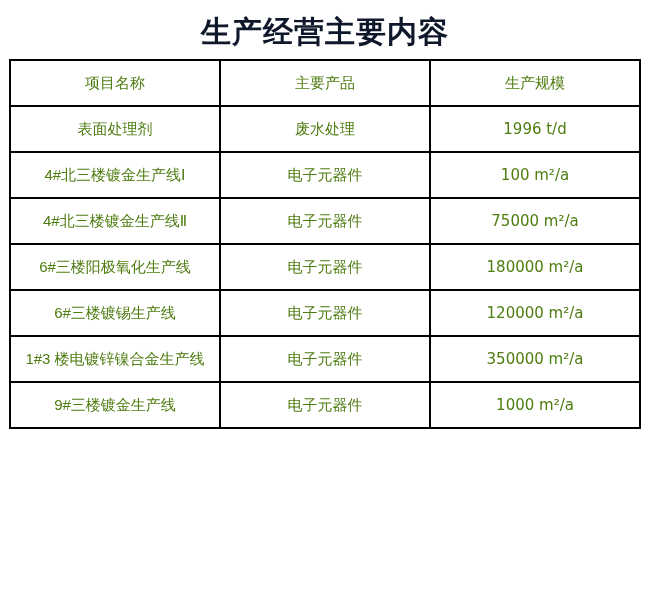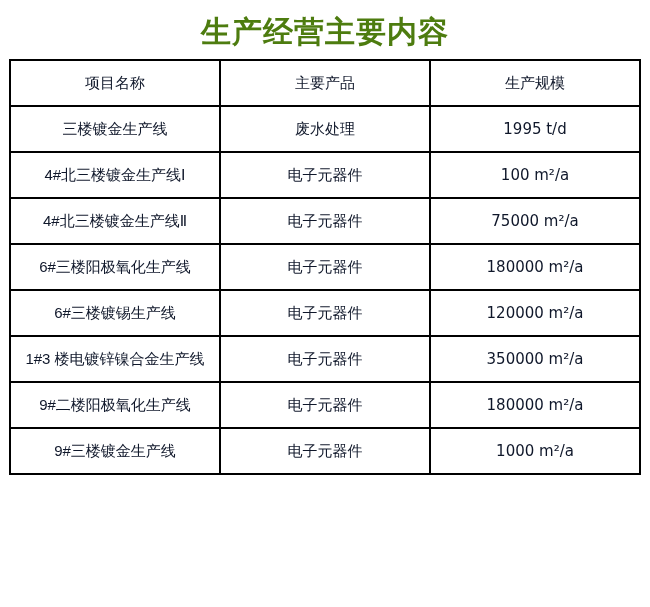--- a/index.html
+++ b/index.html
@@ -16,39 +16,39 @@
     overflow: hidden;
   }
   .page-title {
     text-align: center;
     font-family: "DejaVu Serif", "Liberation Serif", serif;
     font-weight: bold;
     font-size: 30px;
     line-height: 36px;
     margin: 14px auto 9px auto;
     letter-spacing: 1px;
-    color: #4d7c0f;
+    color: #0f172a;
   }
   table.main-table {
     border-collapse: collapse;
     table-layout: fixed;
     width: 630px;
     margin: 0 auto;
     background: #ffffff;
   }
   table.main-table th,
   table.main-table td {
     border: 2px solid #000000;
     height: 46px;
     text-align: center;
     vertical-align: middle;
     font-size: 15px;
     font-weight: normal;
     padding: 2px 4px;
-    color: #0f172a;
+    color: #4d7c0f;
     white-space: nowrap;
     overflow: hidden;
   }
   table.main-table col { width: 210px; }
   table.main-table td.scale-cell,
   table.main-table th.scale-head {
     font-family: "DejaVu Sans", sans-serif;
   }
 </style>
 </head>
@@ -64,23 +64,23 @@
   </colgroup>
   <thead>
     <tr>
       <th>项目名称</th>
       <th>主要产品</th>
       <th class="scale-head">生产规模</th>
     </tr>
   </thead>
   <tbody>
       <tr>
-        <td>三楼镀金生产线</td>
+        <td>表面处理剂</td>
         <td>废水处理</td>
-        <td class="scale-cell">1995 t/d</td>
+        <td class="scale-cell">1996 t/d</td>
       </tr>
       <tr>
         <td>4#北三楼镀金生产线Ⅰ</td>
         <td>电子元器件</td>
         <td class="scale-cell">100 m²/a</td>
       </tr>
       <tr>
         <td>4#北三楼镀金生产线Ⅱ</td>
         <td>电子元器件</td>
         <td class="scale-cell">75000 m²/a</td>
@@ -94,23 +94,18 @@
         <td>6#三楼镀锡生产线</td>
         <td>电子元器件</td>
         <td class="scale-cell">120000 m²/a</td>
       </tr>
       <tr>
         <td>1#3 楼电镀锌镍合金生产线</td>
         <td>电子元器件</td>
         <td class="scale-cell">350000 m²/a</td>
       </tr>
       <tr>
-        <td>9#二楼阳极氧化生产线</td>
-        <td>电子元器件</td>
-        <td class="scale-cell">180000 m²/a</td>
-      </tr>
-      <tr>
         <td>9#三楼镀金生产线</td>
         <td>电子元器件</td>
         <td class="scale-cell">1000 m²/a</td>
       </tr>
     </tbody>
 </table>
 
 </body></html>

